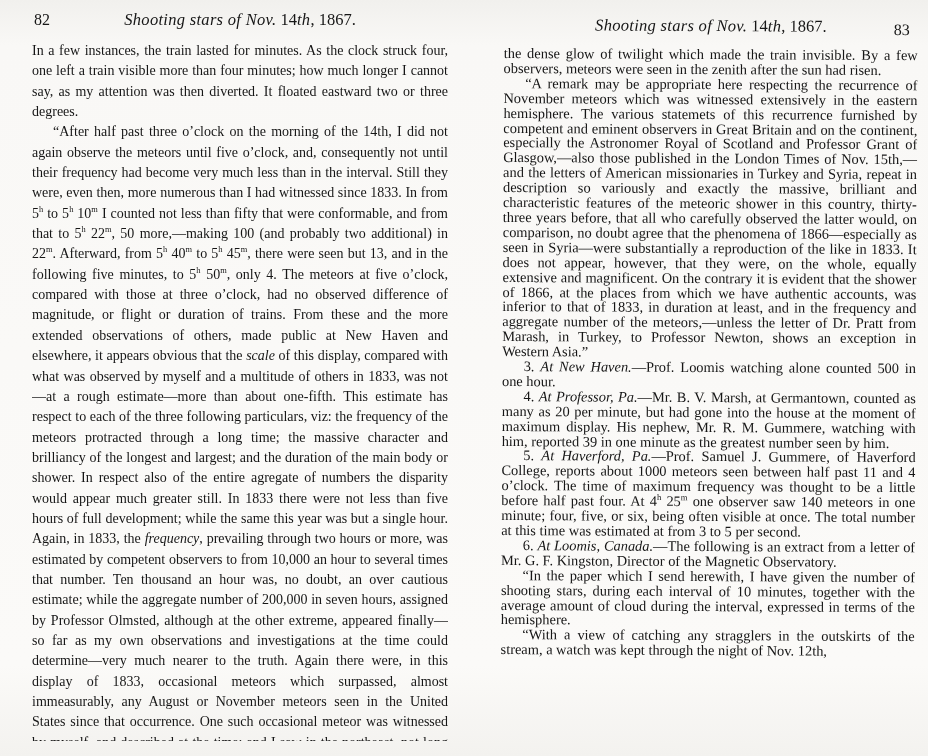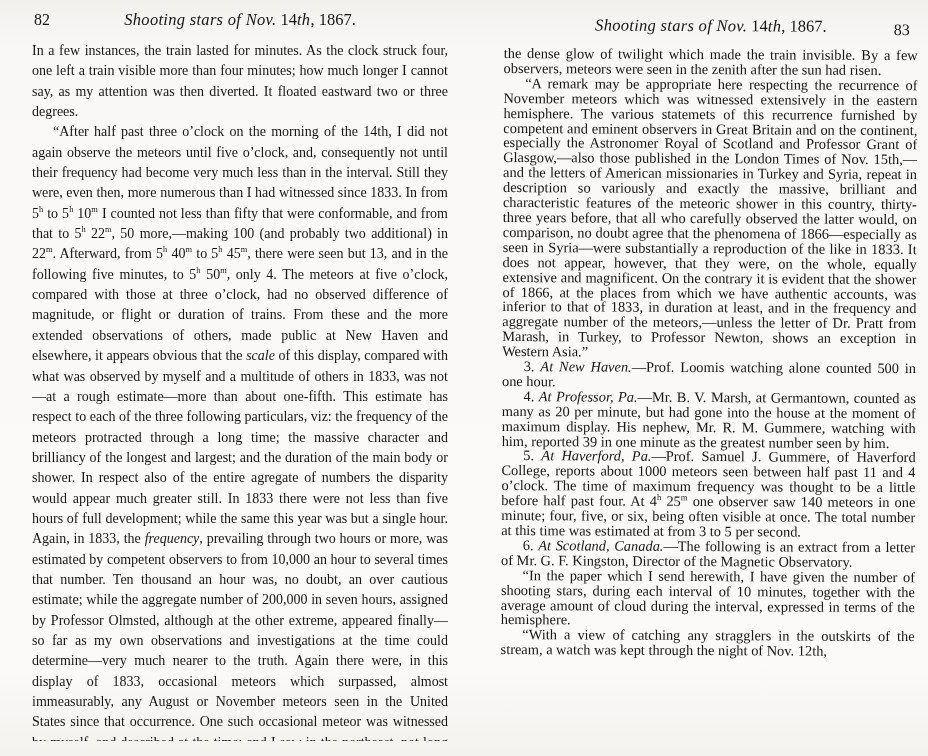--- a/index.html
+++ b/index.html
@@ -61,19 +61,19 @@
     <header class="page-header">
       <div class="running-title"><i>Shooting stars of Nov.</i> 14<i>th</i>, 1867.</div>
       <span class="page-num pn-right">83</span>
     </header>
     <div class="page-body">
         <p class="para">the dense glow of twilight which made the train invisible.  By a few observers, meteors were seen in the zenith after the sun had risen.</p>
         <p class="para indent">“A remark may be appropriate here respecting the recurrence of November meteors which was witnessed extensively in the eastern hemisphere.  The various statemets of this recurrence furnished by competent and eminent observers in Great Britain and on the continent, especially the Astronomer Royal of Scotland and Professor Grant of Glasgow,—also those published in the London Times of Nov. 15th,—and the letters of American missionaries in Turkey and Syria, repeat in description so variously and exactly the massive, brilliant and characteristic features of the meteoric shower in this country, thirty-three years before, that all who carefully observed the latter would, on comparison, no doubt agree that the phenomena of 1866—especially as seen in Syria—were substantially a reproduction of the like in 1833.  It does not appear, however, that they were, on the whole, equally extensive and magnificent.  On the contrary it is evident that the shower of 1866, at the places from which we have authentic accounts, was inferior to that of 1833, in duration at least, and in the frequency and aggregate number of the meteors,—unless the letter of Dr. Pratt from Marash, in Turkey, to Professor Newton, shows an exception in Western Asia.”</p>
         <p class="para indent">3. <i>At New Haven.</i>—Prof. Loomis watching alone counted 500 in one hour.</p>
         <p class="para indent">4. <i>At Professor, Pa.</i>—Mr. B. V. Marsh, at Germantown, counted as many as 20 per minute, but had gone into the house at the moment of maximum display.  His nephew, Mr. R. M. Gummere, watching with him, reported 39 in one minute as the greatest number seen by him.</p>
         <p class="para indent">5. <i>At Haverford, Pa.</i>—Prof. Samuel J. Gummere, of Haverford College, reports about 1000 meteors seen between half past 11 and 4 o’clock.  The time of maximum frequency was thought to be a little before half past four.  At 4<sup>h</sup> 25<sup>m</sup> one observer saw 140 meteors in one minute; four, five, or six, being often visible at once.  The total number at this time was estimated at from 3 to 5 per second.</p>
-        <p class="para indent">6. <i>At Scotland, Canada.</i>—The following is an extract from a letter of Mr. G. F. Kingston, Director of the Magnetic Observatory.</p>
+        <p class="para indent">6. <i>At Loomis, Canada.</i>—The following is an extract from a letter of Mr. G. F. Kingston, Director of the Magnetic Observatory.</p>
         <p class="para indent">“In the paper which I send herewith, I have given the number of shooting stars, during each interval of 10 minutes, together with the average amount of cloud during the interval, expressed in terms of the hemisphere.</p>
         <p class="para indent">“With a view of catching any stragglers in the outskirts of the stream, a watch was kept through the night of Nov. 12th,</p>
       </div>
   </section>
 
 </div>
 
 </body></html>

